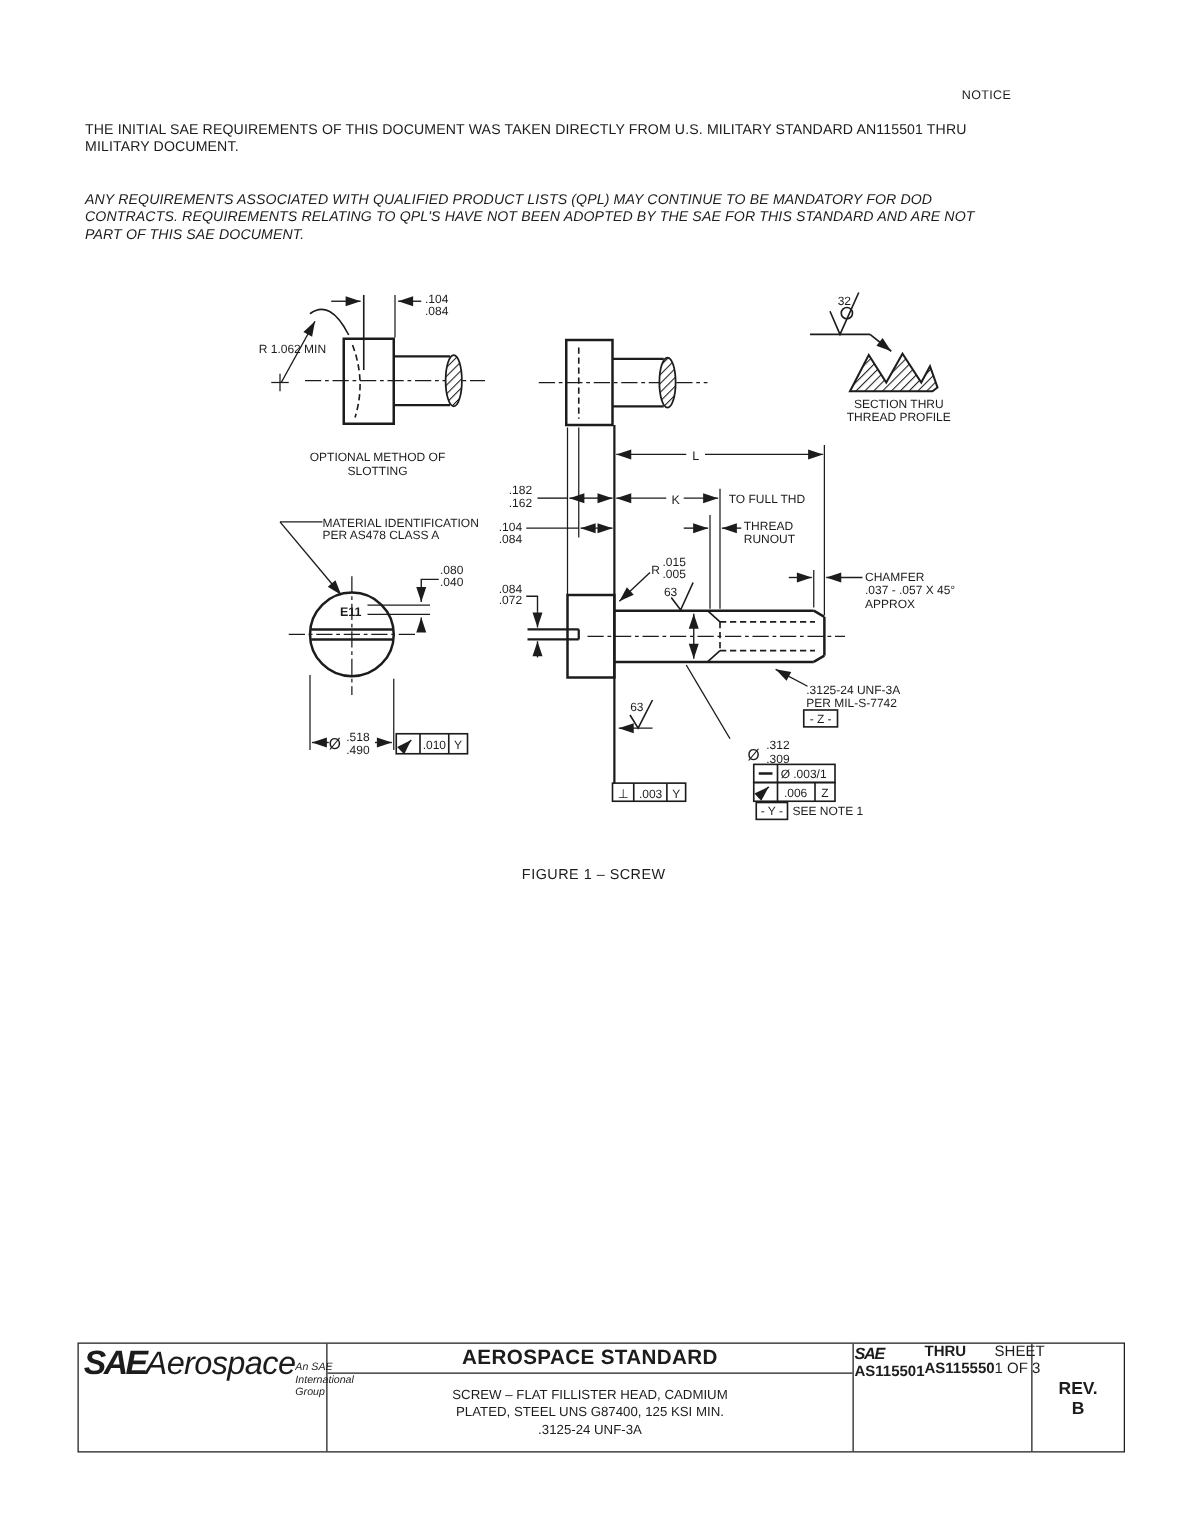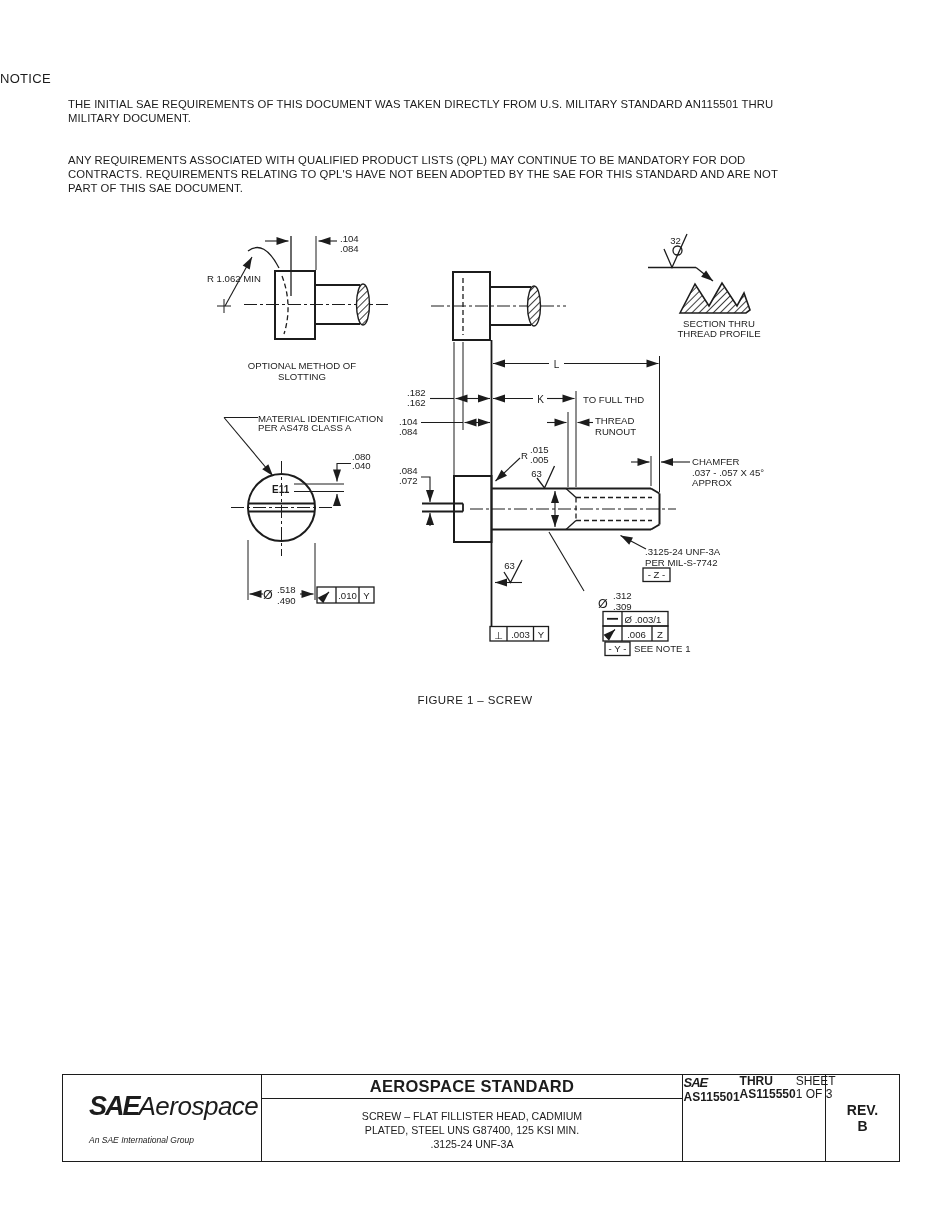--- a/index.html
+++ b/index.html
@@ -1,36 +1,36 @@
 <!DOCTYPE html>
 <html><head>
 <meta charset="utf-8">
 <style>
   html,body{margin:0;padding:0;background:#ffffff;}
   body{width:950px;height:1230px;position:relative;font-family:"Liberation Sans",sans-serif;color:#1c1c1c;}
   .abs{position:absolute;}
   
-  .notice-title{top:71px;left:0;width:809px;text-align:left;font-size:13px;letter-spacing:.3px;}
+  .notice-title{top:71px;left:0;width:809px;text-align:right;font-size:10px;letter-spacing:.3px;}
   .para{left:68px;width:830px;font-size:11.3px;line-height:13.9px;letter-spacing:.1px;}
-  .p1{top:98px;} .p2{top:154px;}
+  .p1{top:98px;} .p2{top:154px;font-style:italic;}
   
   .fig-caption{top:694px;left:0;width:950px;text-align:center;font-size:11.5px;letter-spacing:.4px;}
   
   svg.fig{position:absolute;top:0;left:0;}
   svg.fig text{font-family:"Liberation Sans",sans-serif;fill:#1c1c1c;}
   .t9{font-size:9.6px;} .t10{font-size:10px;} .t12{font-size:12.5px;}
   .mid{text-anchor:middle;}
   .ln{stroke:#1c1c1c;fill:none;}
   .w2{stroke-width:2;} .w18{stroke-width:1.8;} .w13{stroke-width:1.3;} .w11{stroke-width:1.1;} .w1{stroke-width:1;}
   .hid{stroke-dasharray:5,3;}
   .cl{stroke-dasharray:13,3,3,3;}
   
   .tblock{top:1074px;left:62px;width:836px;height:86px;border:1.6px solid #1c1c1c;display:flex;}
   .tb-cell{border-right:1.6px solid #1c1c1c;box-sizing:border-box;}
-  .tb-logo{width:199px;display:flex;flex-direction:column;justify-content:center;padding-left:26px;}
+  .tb-logo{width:199px;display:flex;flex-direction:row;justify-content:center;padding-left:26px;}
   .sae-big{font-size:27px;font-style:italic;font-weight:900;letter-spacing:-2px;line-height:26px;}
   .aero-big{font-size:26px;font-style:italic;font-weight:400;letter-spacing:-.5px;}
   .tagline{font-size:8.5px;font-style:italic;margin-top:13px;}
   .tb-mid{width:421px;display:flex;flex-direction:column;}
   .tb-mid-title{height:23px;border-bottom:1.6px solid #1c1c1c;text-align:center;font-weight:bold;font-size:16.5px;line-height:23px;letter-spacing:.3px;}
   .tb-mid-body{flex:1;display:flex;flex-direction:column;justify-content:center;text-align:center;font-size:10.6px;line-height:14px;}
   .tb-num{width:143px;display:flex;flex-direction:row;justify-content:center;padding-left:11px;font-size:12px;}
   .sae-sm{font-style:italic;font-weight:900;letter-spacing:-1px;font-size:13px;}
   .num-l1{font-weight:bold;margin-bottom:9px;}
   .num-l2{font-weight:bold;line-height:13px;}

